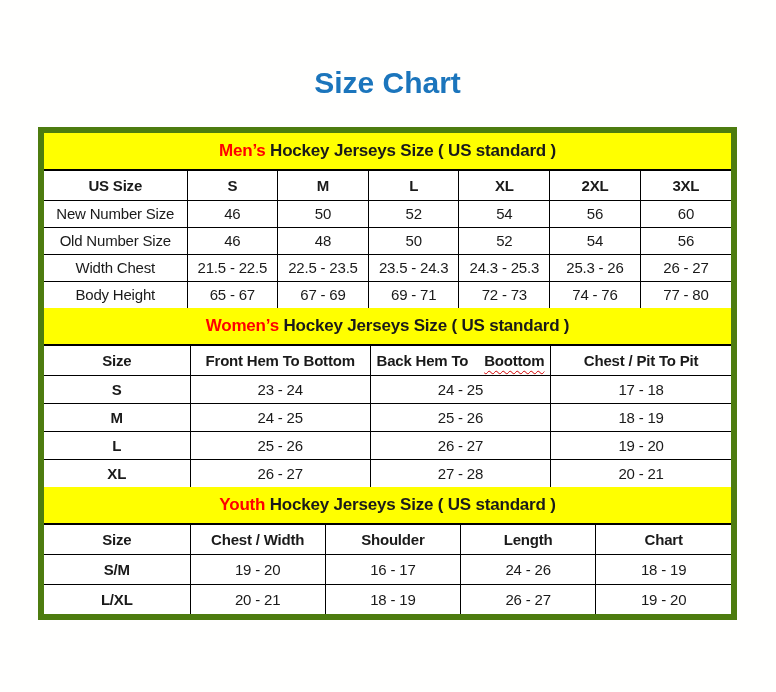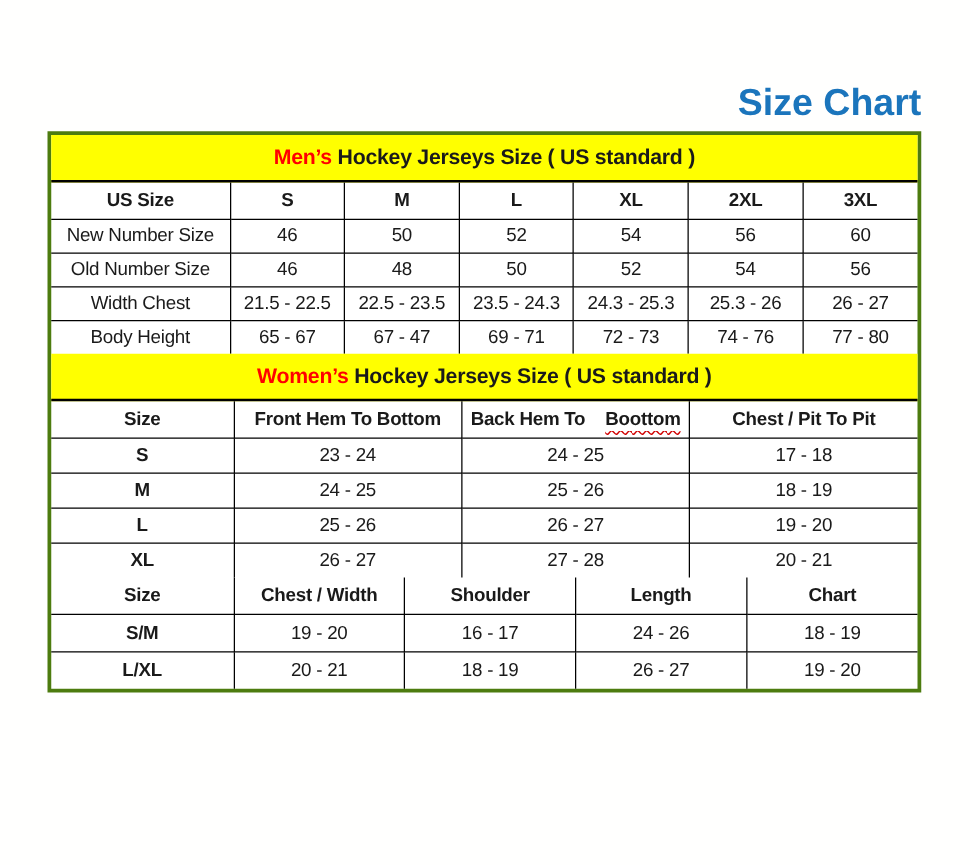--- a/index.html
+++ b/index.html
@@ -10,32 +10,32 @@
     background: #fffffe;
     font-family: "Liberation Sans", sans-serif;
     position: relative;
     overflow: hidden;
   }
   .title {
     position: absolute;
     top: 66px;
     left: 38px;
     width: 699px;
-    text-align: right;
+    text-align: center;
     color: #1b75bc;
     font-size: 30px;
     font-weight: bold;
     letter-spacing: 0px;
   }
   .chart {
     position: absolute;
-    top: 105px;
+    top: 127px;
     left: 38px;
     width: 699px;
-    border: 3px solid #4d7c0f;
+    border: 6px solid #4d7c0f;
     box-sizing: border-box;
     background: #ffffff;
   }
   .band {
     background: #ffff00;
     border-bottom: 2px solid #000;
     text-align: center;
     font-weight: bold;
     font-size: 17px;
     color: #1a1a1a;
@@ -130,21 +130,21 @@
           <td data-name="cell-value">21.5 - 22.5</td>
           <td data-name="cell-value">22.5 - 23.5</td>
           <td data-name="cell-value">23.5 - 24.3</td>
           <td data-name="cell-value">24.3 - 25.3</td>
           <td data-name="cell-value">25.3 - 26</td>
           <td data-name="cell-value">26 - 27</td>
         </tr>
         <tr data-name="table-row">
           <td data-name="row-label">Body Height</td>
           <td data-name="cell-value">65 - 67</td>
-          <td data-name="cell-value">67 - 47</td>
+          <td data-name="cell-value">67 - 69</td>
           <td data-name="cell-value">69 - 71</td>
           <td data-name="cell-value">72 - 73</td>
           <td data-name="cell-value">74 - 76</td>
           <td data-name="cell-value">77 - 80</td>
         </tr>
       </tbody>
   </table>
 
   <div class="band" data-name="section-header-womens"><span class="hl" data-name="section-highlight-womens">Women’s</span><span data-name="section-heading-womens-text"> Hockey Jerseys Size ( US standard )</span></div>
   <table class="womens" data-name="womens-table">
@@ -179,20 +179,21 @@
         </tr>
         <tr data-name="table-row">
           <td data-name="row-label">XL</td>
           <td data-name="cell-value">26 - 27</td>
           <td data-name="cell-value">27 - 28</td>
           <td data-name="cell-value">20 - 21</td>
         </tr>
       </tbody>
   </table>
 
+  <div class="band" data-name="section-header-youth"><span class="hl" data-name="section-highlight-youth">Youth</span><span data-name="section-heading-youth-text"> Hockey Jerseys Size ( US standard )</span></div>
   <table class="youth" data-name="youth-table">
     <colgroup>
         <col class="c-label">
         <col span="4">
       </colgroup>
     <tbody data-name="youth-table-body">
         <tr data-name="header-row">
           <th data-name="column-header">Size</th>
           <th data-name="column-header">Chest / Width</th>
           <th data-name="column-header">Shoulder</th>

